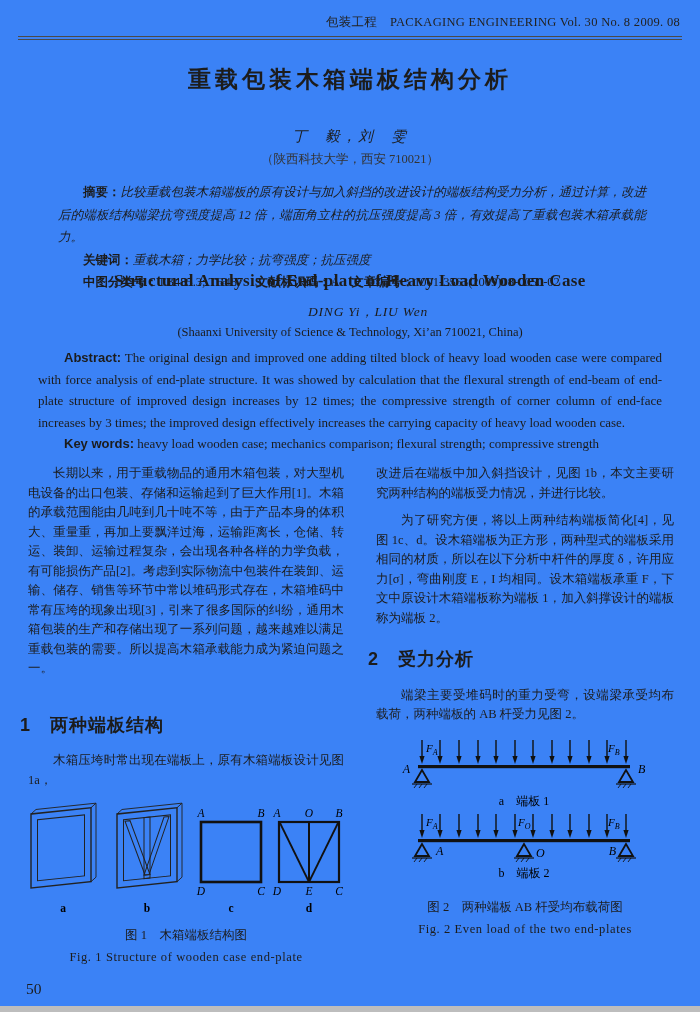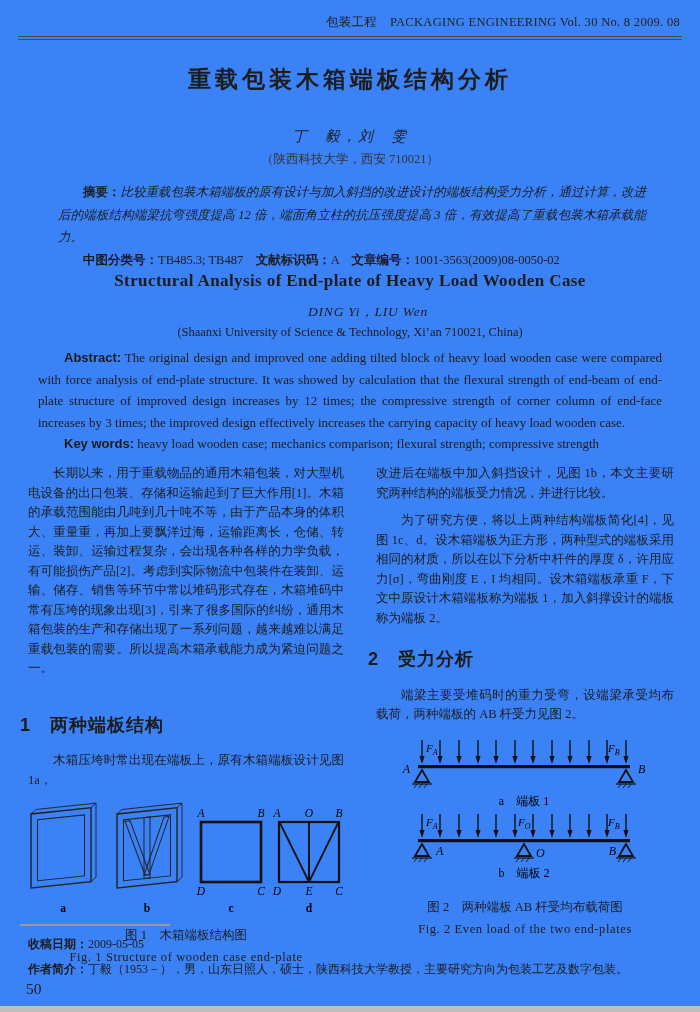--- a/index.html
+++ b/index.html
@@ -57,20 +57,21 @@
 
   <div class="jheader">包装工程　PACKAGING ENGINEERING Vol. 30 No. 8 2009. 08</div>
   <div class="hrule"></div>
 
   <h1 class="title-cn">重载包装木箱端板结构分析</h1>
   <div class="authors-cn">丁　毅，刘　雯</div>
   <div class="affil-cn">（陕西科技大学，西安 710021）</div>
 
   <div class="meta">
     <p class="ind"><span class="lab">摘要：</span><span class="kai">比较重载包装木箱端板的原有设计与加入斜挡的改进设计的端板结构受力分析，通过计算，改进后的端板结构端梁抗弯强度提高 12 倍，端面角立柱的抗压强度提高 3 倍，有效提高了重载包装木箱承载能力。</span></p>
+    <p class="ind"><span class="lab">关键词：</span><span class="kai">重载木箱；力学比较；抗弯强度；抗压强度</span></p>
     <p class="ind"><span class="lab">中图分类号：</span><span>TB485.3; TB487</span>　<span class="lab">文献标识码：</span><span>A</span>　<span class="lab">文章编号：</span><span>1001-3563(2009)08-0050-02</span></p>
   </div>
 
   <h2 class="title-en">Structural Analysis of End-plate of Heavy Load Wooden Case</h2>
   <div class="authors-en">DING Yi，LIU Wen</div>
   <div class="affil-en">(Shaanxi University of Science &amp; Technology, Xi’an 710021, China)</div>
 
   <div class="abs-en">
     <p><span class="lab">Abstract:</span> <span>The original design and improved one adding tilted block of heavy load wooden case were compared with force analysis of end-plate structure. It was showed by calculation that the flexural strength of end-beam of end-plate structure of improved design increases by 12 times; the compressive strength of corner column of end-face increases by 3 times; the improved design effectively increases the carrying capacity of heavy load wooden case.</span></p>
     <p><span class="lab">Key words:</span> <span>heavy load wooden case; mechanics comparison; flexural strength; compressive strength</span></p>
@@ -206,21 +207,16 @@
           <text x="168" y="44" font-size="12" font-style="italic">O</text>
           <text x="248" y="42" font-size="12" font-style="italic" text-anchor="end">B</text>
           <text x="156" y="64" font-size="12" text-anchor="middle">b　端板 2</text>
         </g>
       </svg>
       <figcaption class="figcap">图 2　两种端板 AB 杆受均布载荷图</figcaption>
       <figcaption class="figcap en">Fig. 2 Even load of the two end-plates</figcaption>
     </figure>
   </div>
 
-  <div class="fnote">
-    <div class="fnote-rule"></div>
-    <p><span class="lab">收稿日期：</span><span>2009-05-05</span></p>
-    <p><span class="lab">作者简介：</span><span>丁毅（1953－），男，山东日照人，硕士，陕西科技大学教授，主要研究方向为包装工艺及数字包装。</span></p>
-  </div>
 
   <div class="pageno">50</div>
   <div class="bottom-shadow"></div>
 </div>
 
 </body></html>

